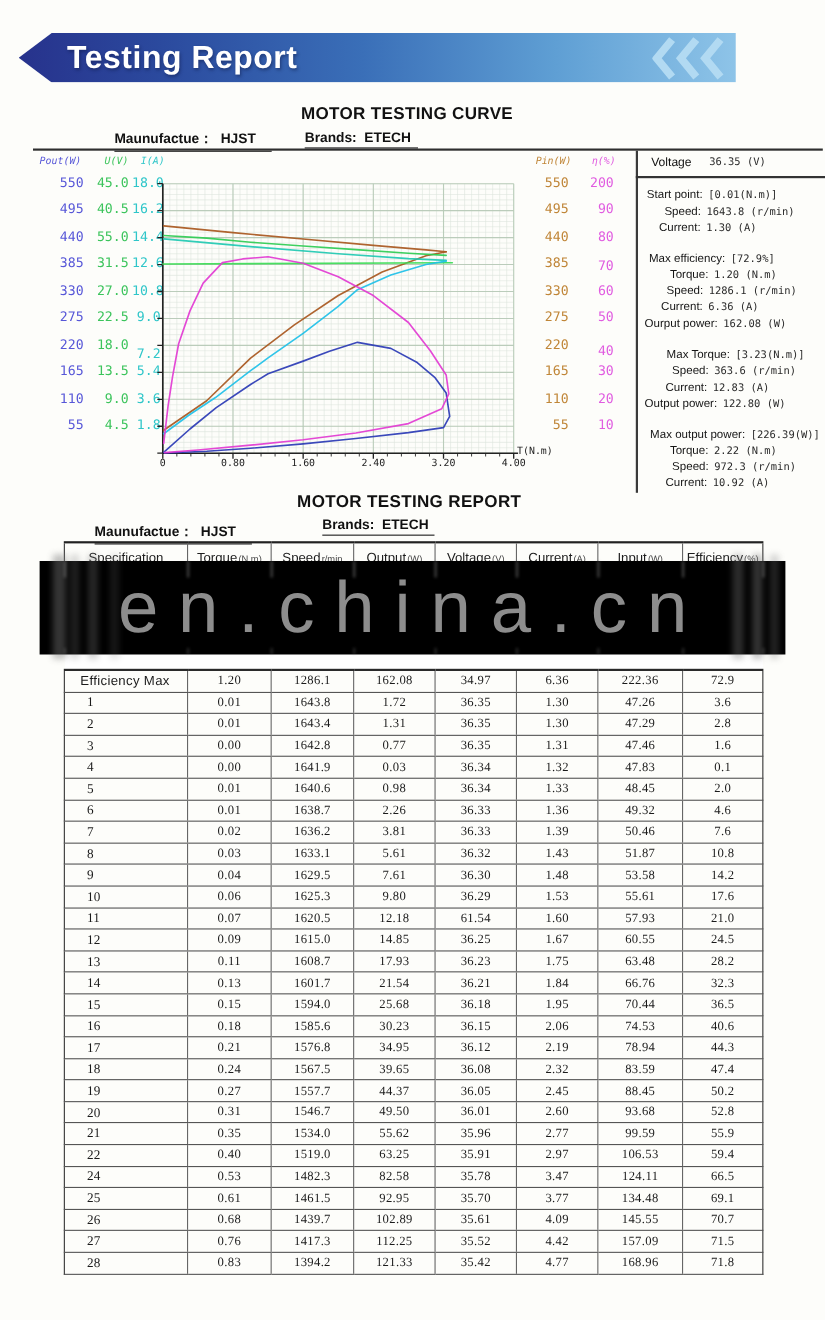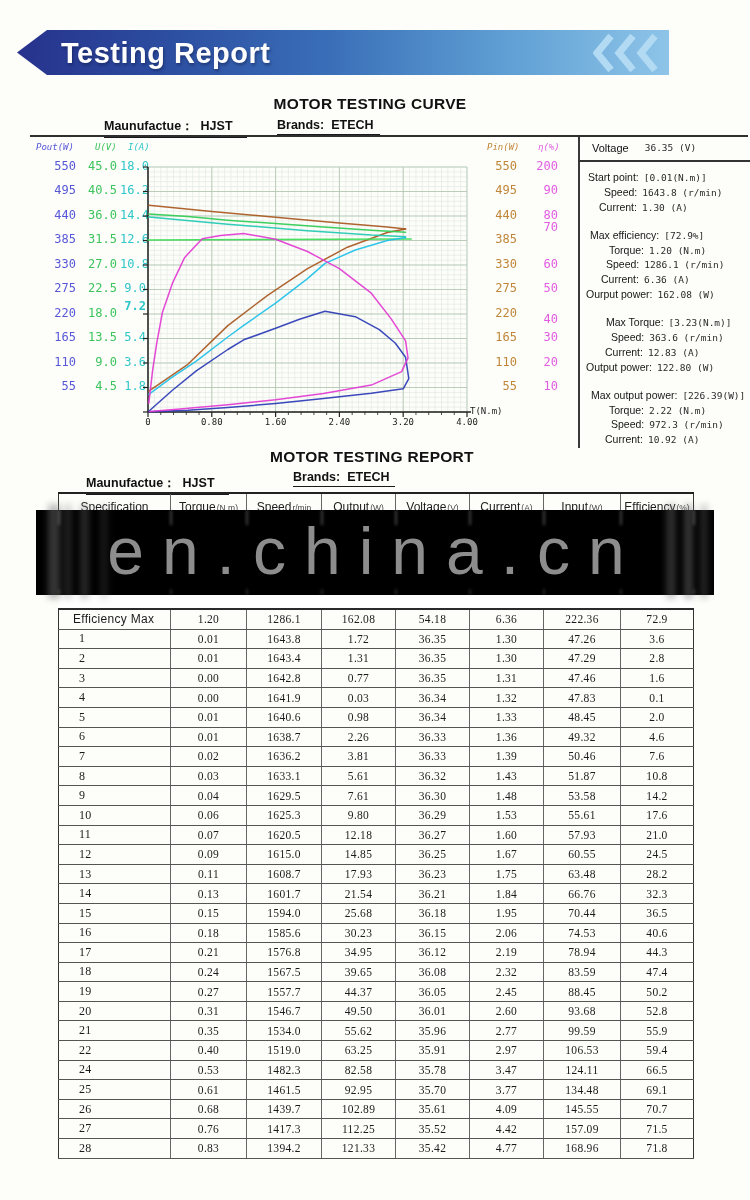--- a/index.html
+++ b/index.html
@@ -110,58 +110,58 @@
       <div class="tick" style="top: 97.8px; color: rgb(87, 87, 216);">330</div>
       <div class="tick" style="top: 122.25px; color: rgb(87, 87, 216);">275</div>
       <div class="tick" style="top: 146.7px; color: rgb(87, 87, 216);">220</div>
       <div class="tick" style="top: 171.15px; color: rgb(87, 87, 216);">165</div>
       <div class="tick" style="top: 195.6px; color: rgb(87, 87, 216);">110</div>
       <div class="tick" style="top: 220.05px; color: rgb(87, 87, 216);">55</div>
     </div>
   <div class="tick-col" id="col-u" style="left:84px;width:33px">
       <div class="tick" style="top: 0px; color: rgb(60, 196, 92);">45.0</div>
       <div class="tick" style="top: 24.45px; color: rgb(60, 196, 92);">40.5</div>
-      <div class="tick" style="top: 48.9px; color: rgb(60, 196, 92);">36.0</div>
+      <div class="tick" style="top: 48.9px; color: rgb(60, 196, 92);">55.0</div>
       <div class="tick" style="top: 73.35px; color: rgb(60, 196, 92);">31.5</div>
       <div class="tick" style="top: 97.8px; color: rgb(60, 196, 92);">27.0</div>
       <div class="tick" style="top: 122.25px; color: rgb(60, 196, 92);">22.5</div>
       <div class="tick" style="top: 146.7px; color: rgb(60, 196, 92);">18.0</div>
       <div class="tick" style="top: 171.15px; color: rgb(60, 196, 92);">13.5</div>
       <div class="tick" style="top: 195.6px; color: rgb(60, 196, 92);">9.0</div>
       <div class="tick" style="top: 220.05px; color: rgb(60, 196, 92);">4.5</div>
     </div>
   <div class="tick-col" id="col-i" style="left:120px;width:26px">
       <div class="tick" style="top: 0px; color: rgb(47, 198, 201);">18.0</div>
       <div class="tick" style="top: 24.45px; color: rgb(47, 198, 201);">16.2</div>
       <div class="tick" style="top: 48.9px; color: rgb(47, 198, 201);">14.4</div>
       <div class="tick" style="top: 73.35px; color: rgb(47, 198, 201);">12.6</div>
       <div class="tick" style="top: 97.8px; color: rgb(47, 198, 201);">10.8</div>
       <div class="tick" style="top: 122.25px; color: rgb(47, 198, 201);">9.0</div>
-      <div class="tick" style="top: 140px; color: rgb(47, 198, 201); font-weight: bold;">7.2</div>
+      <div class="tick" style="top: 155px; color: rgb(47, 198, 201);">7.2</div>
       <div class="tick" style="top: 171.15px; color: rgb(47, 198, 201);">5.4</div>
       <div class="tick" style="top: 195.6px; color: rgb(47, 198, 201);">3.6</div>
       <div class="tick" style="top: 220.05px; color: rgb(47, 198, 201);">1.8</div>
     </div>
   <div class="tick-col" id="col-pin" style="left:472px;width:45px">
       <div class="tick" style="top: 0px; color: rgb(192, 134, 56);">550</div>
       <div class="tick" style="top: 24.45px; color: rgb(192, 134, 56);">495</div>
       <div class="tick" style="top: 48.9px; color: rgb(192, 134, 56);">440</div>
       <div class="tick" style="top: 73.35px; color: rgb(192, 134, 56);">385</div>
       <div class="tick" style="top: 97.8px; color: rgb(192, 134, 56);">330</div>
       <div class="tick" style="top: 122.25px; color: rgb(192, 134, 56);">275</div>
       <div class="tick" style="top: 146.7px; color: rgb(192, 134, 56);">220</div>
       <div class="tick" style="top: 171.15px; color: rgb(192, 134, 56);">165</div>
       <div class="tick" style="top: 195.6px; color: rgb(192, 134, 56);">110</div>
       <div class="tick" style="top: 220.05px; color: rgb(192, 134, 56);">55</div>
     </div>
   <div class="tick-col" id="col-eta" style="left:524px;width:34px">
       <div class="tick" style="top: 0px; color: rgb(224, 92, 224);">200</div>
       <div class="tick" style="top: 24.45px; color: rgb(224, 92, 224);">90</div>
       <div class="tick" style="top: 48.9px; color: rgb(224, 92, 224);">80</div>
-      <div class="tick" style="top: 61px; color: rgb(224, 92, 224);">70</div>
+      <div class="tick" style="top: 75px; color: rgb(224, 92, 224);">70</div>
       <div class="tick" style="top: 97.8px; color: rgb(224, 92, 224);">60</div>
       <div class="tick" style="top: 122.25px; color: rgb(224, 92, 224);">50</div>
       <div class="tick" style="top: 153px; color: rgb(224, 92, 224);">40</div>
       <div class="tick" style="top: 171.15px; color: rgb(224, 92, 224);">30</div>
       <div class="tick" style="top: 195.6px; color: rgb(224, 92, 224);">20</div>
       <div class="tick" style="top: 220.05px; color: rgb(224, 92, 224);">10</div>
     </div>
 
   <svg id="plot-svg" width="331" height="252">
       <line x1="6" y1="1" x2="6" y2="246" stroke="#dde5dd" stroke-width="1" opacity="0.55"></line>
@@ -456,21 +456,21 @@
       </thead>
     <tbody id="report-body">
         <tr class="wm-row">
           <td colspan="8"></td>
         </tr>
         <tr class="eff-max-row data-row">
           <td class="spec">Efficiency Max</td>
           <td>1.20</td>
           <td>1286.1</td>
           <td>162.08</td>
-          <td>54.18</td>
+          <td>34.97</td>
           <td>6.36</td>
           <td>222.36</td>
           <td>72.9</td>
         </tr>
         <tr class="data-row">
           <td class="spec num">1</td>
           <td>0.01</td>
           <td>1643.8</td>
           <td>1.72</td>
           <td>36.35</td>
@@ -566,21 +566,21 @@
           <td>36.29</td>
           <td>1.53</td>
           <td>55.61</td>
           <td>17.6</td>
         </tr>
         <tr class="data-row">
           <td class="spec num">11</td>
           <td>0.07</td>
           <td>1620.5</td>
           <td>12.18</td>
-          <td>36.27</td>
+          <td>61.54</td>
           <td>1.60</td>
           <td>57.93</td>
           <td>21.0</td>
         </tr>
         <tr class="data-row">
           <td class="spec num">12</td>
           <td>0.09</td>
           <td>1615.0</td>
           <td>14.85</td>
           <td>36.25</td>

